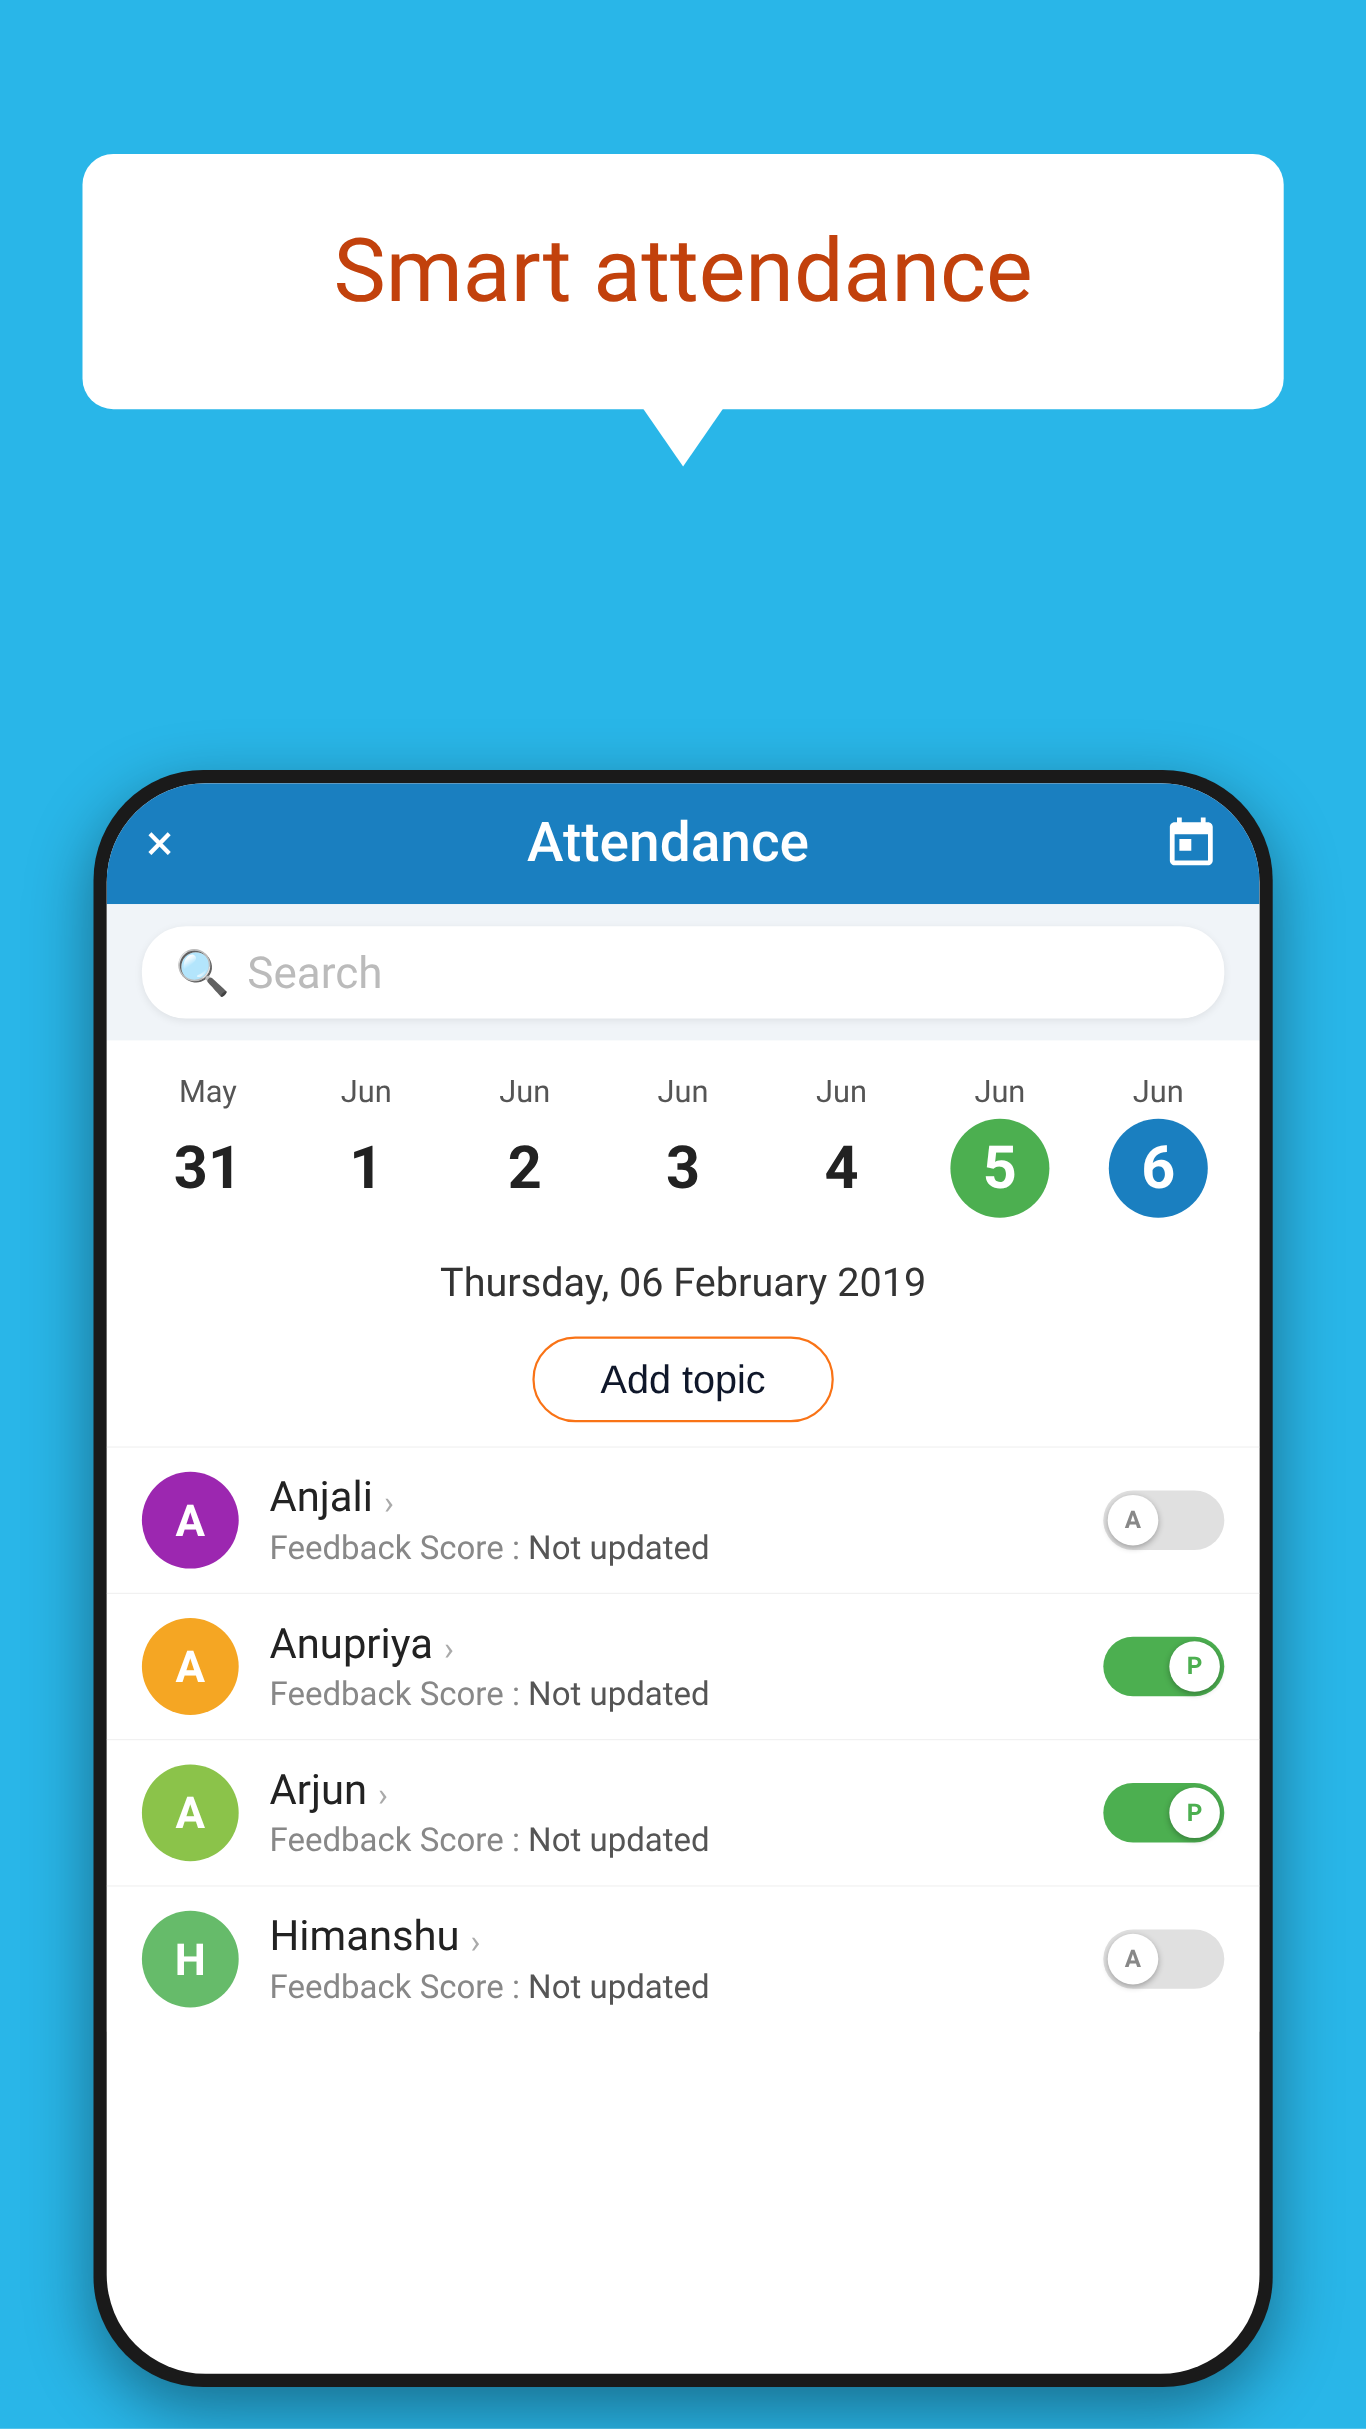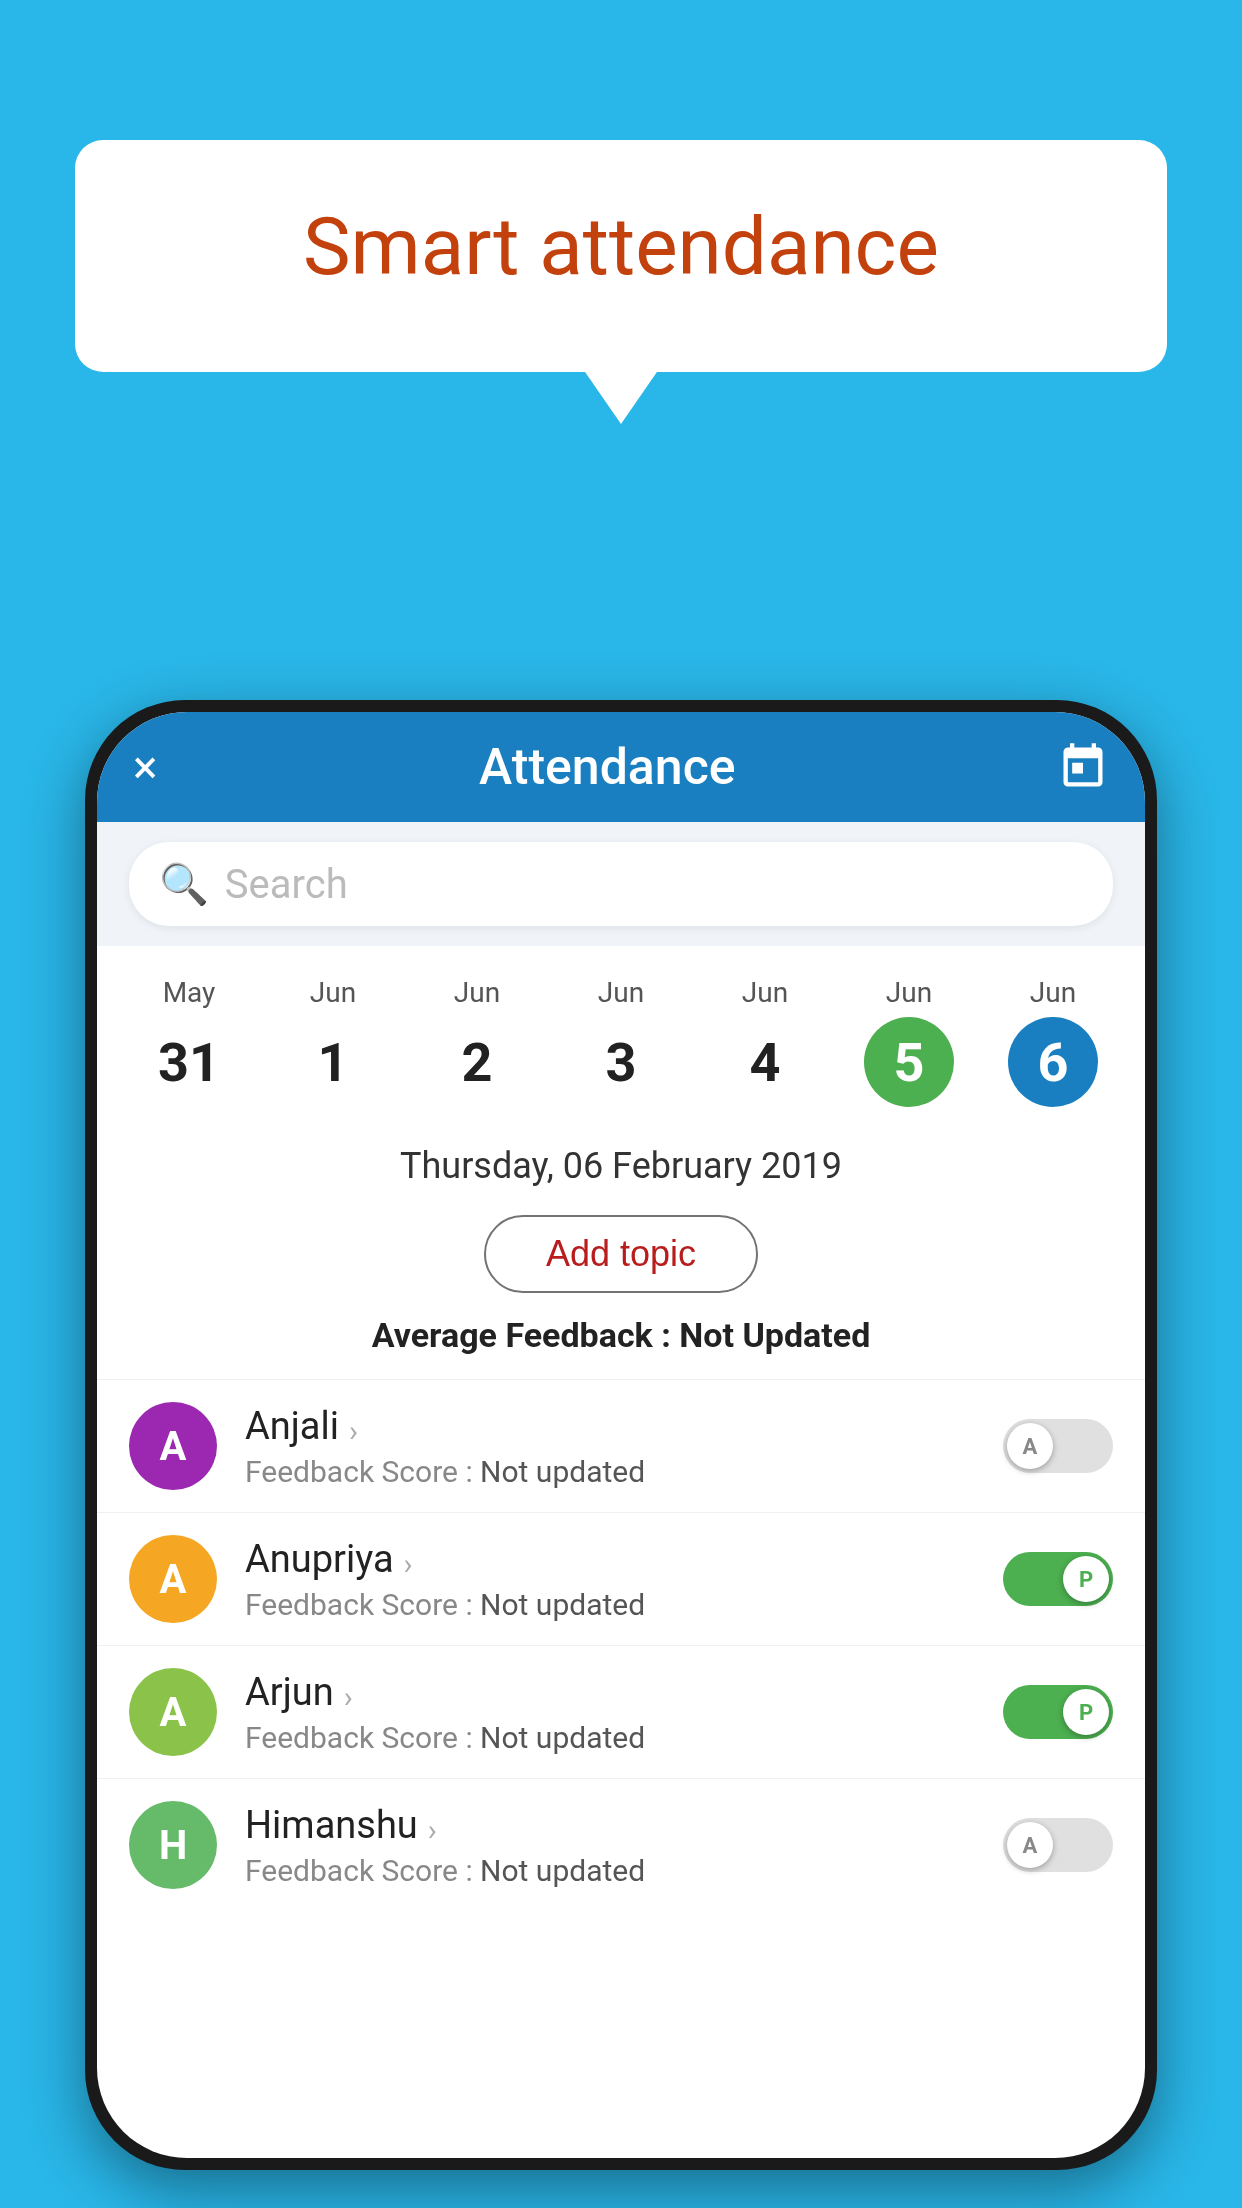--- a/index.html
+++ b/index.html
@@ -208,24 +208,24 @@
     }
 
     
     .add-topic-container {
       display: flex;
       justify-content: center;
       padding: 10px 0 22px;
       background: white;
     }
     .add-topic-btn {
-      border: 2px solid #737373;
+      border: 2px solid #f97316;
       border-radius: 40px;
       padding: 16px 60px;
-      color: #b91c1c;
+      color: #0f172a;
       font-size: 36px;
       cursor: pointer;
       background: white;
     }
 
     
     .avg-feedback {
       text-align: center;
       font-size: 34px;
       color: #777;
@@ -386,23 +386,20 @@
           <div class="cal-day blue">6</div>
         </div>
       </div>
 
     <div class="date-label">Thursday, 06 February 2019</div>
 
     <div class="add-topic-container">
       <button class="add-topic-btn">Add topic</button>
     </div>
 
-    <div class="avg-feedback">
-      <span>Average Feedback : </span><span>Not Updated</span>
-    </div>
 
     <div class="student-list" id="student-list">
     <div class="student-item">
           <div class="avatar purple">A</div>
           <div class="student-info">
             <div class="student-name">Anjali <span class="chevron">›</span></div>
             <div class="feedback-score">Feedback Score : <span>Not updated</span></div>
           </div>
           <div class="toggle-container">
             <div class="toggle off">

